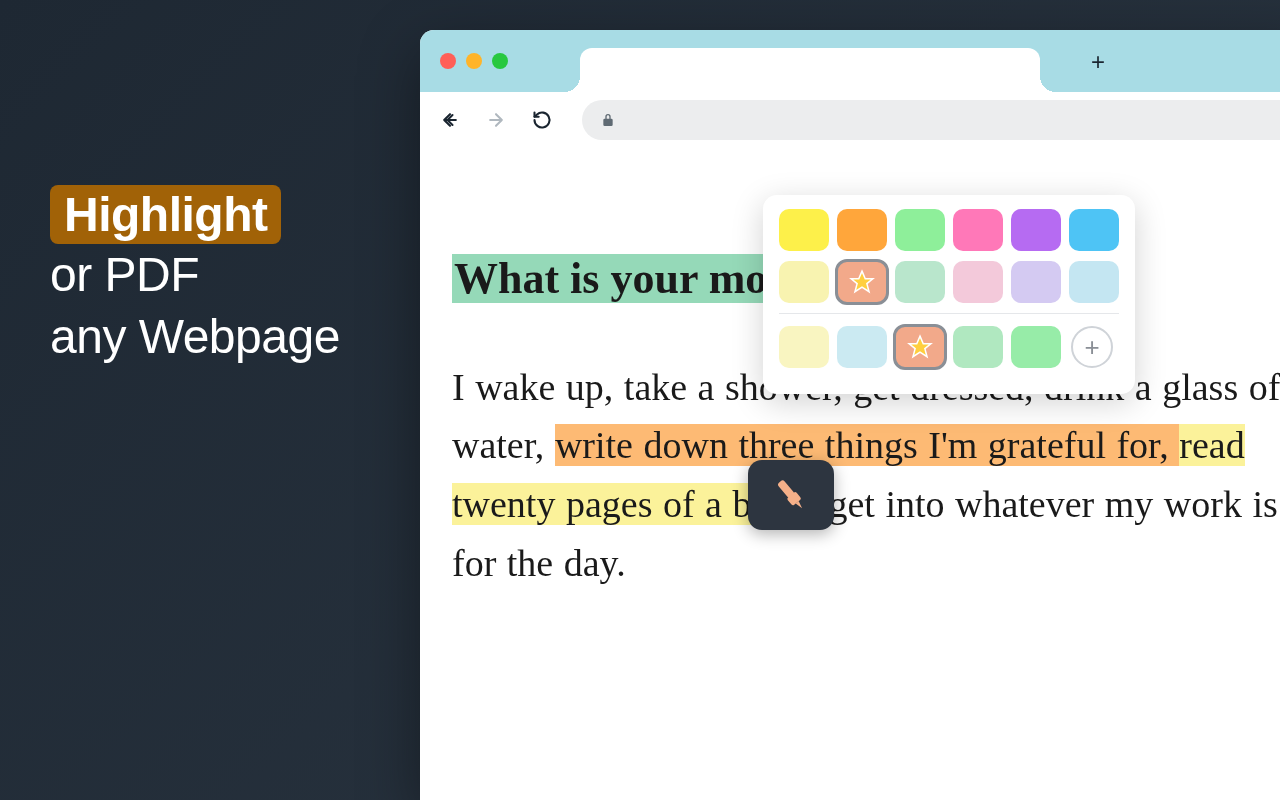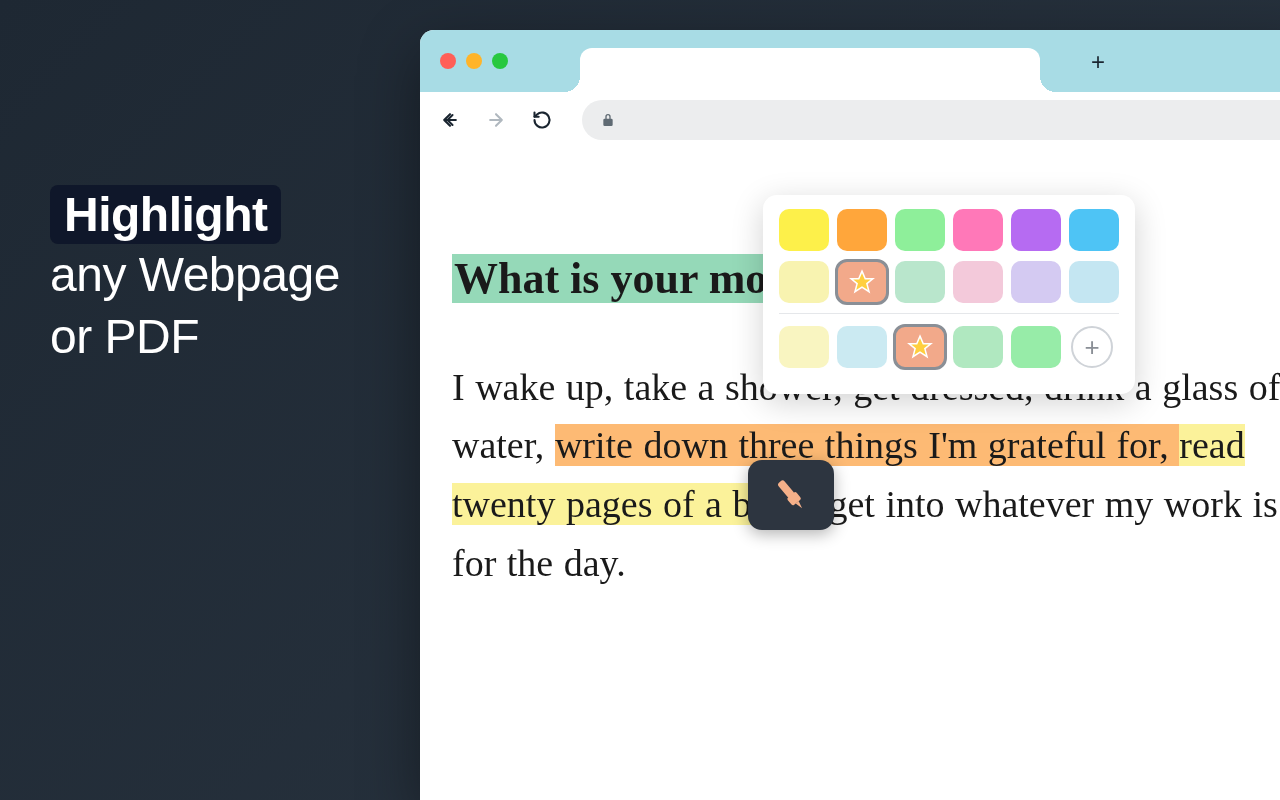--- a/index.html
+++ b/index.html
@@ -14,21 +14,21 @@
 
     
     .promo {
       position: absolute;
       left: 50px;
       top: 185px;
       color: #fff;
     }
     .promo-highlight {
       display: inline-block;
-      background: #0f172a;
+      background: #a16207;
       color: #fff;
       font-weight: 700;
       font-size: 48px;
       padding: 2px 14px;
       border-radius: 8px;
       letter-spacing: -0.5px;
     }
     .promo-line {
       font-size: 48px;
       font-weight: 400;
@@ -223,22 +223,22 @@
     }
     .highlighter-btn svg { width: 46px; height: 46px; }
 
     .nowrap { white-space: nowrap; }
   </style>
 </head>
 <body>
 
 <div class="promo">
   <span class="promo-highlight">Highlight</span>
+  <div class="promo-line">or PDF</div>
   <div class="promo-line">any Webpage</div>
-  <div class="promo-line">or PDF</div>
 </div>
 
 <div class="browser">
   <div class="tab-bar">
     <div class="traffic-lights">
       <div class="dot dot-red"></div>
       <div class="dot dot-orange"></div>
       <div class="dot dot-green"></div>
     </div>
     <div class="active-tab"></div>

